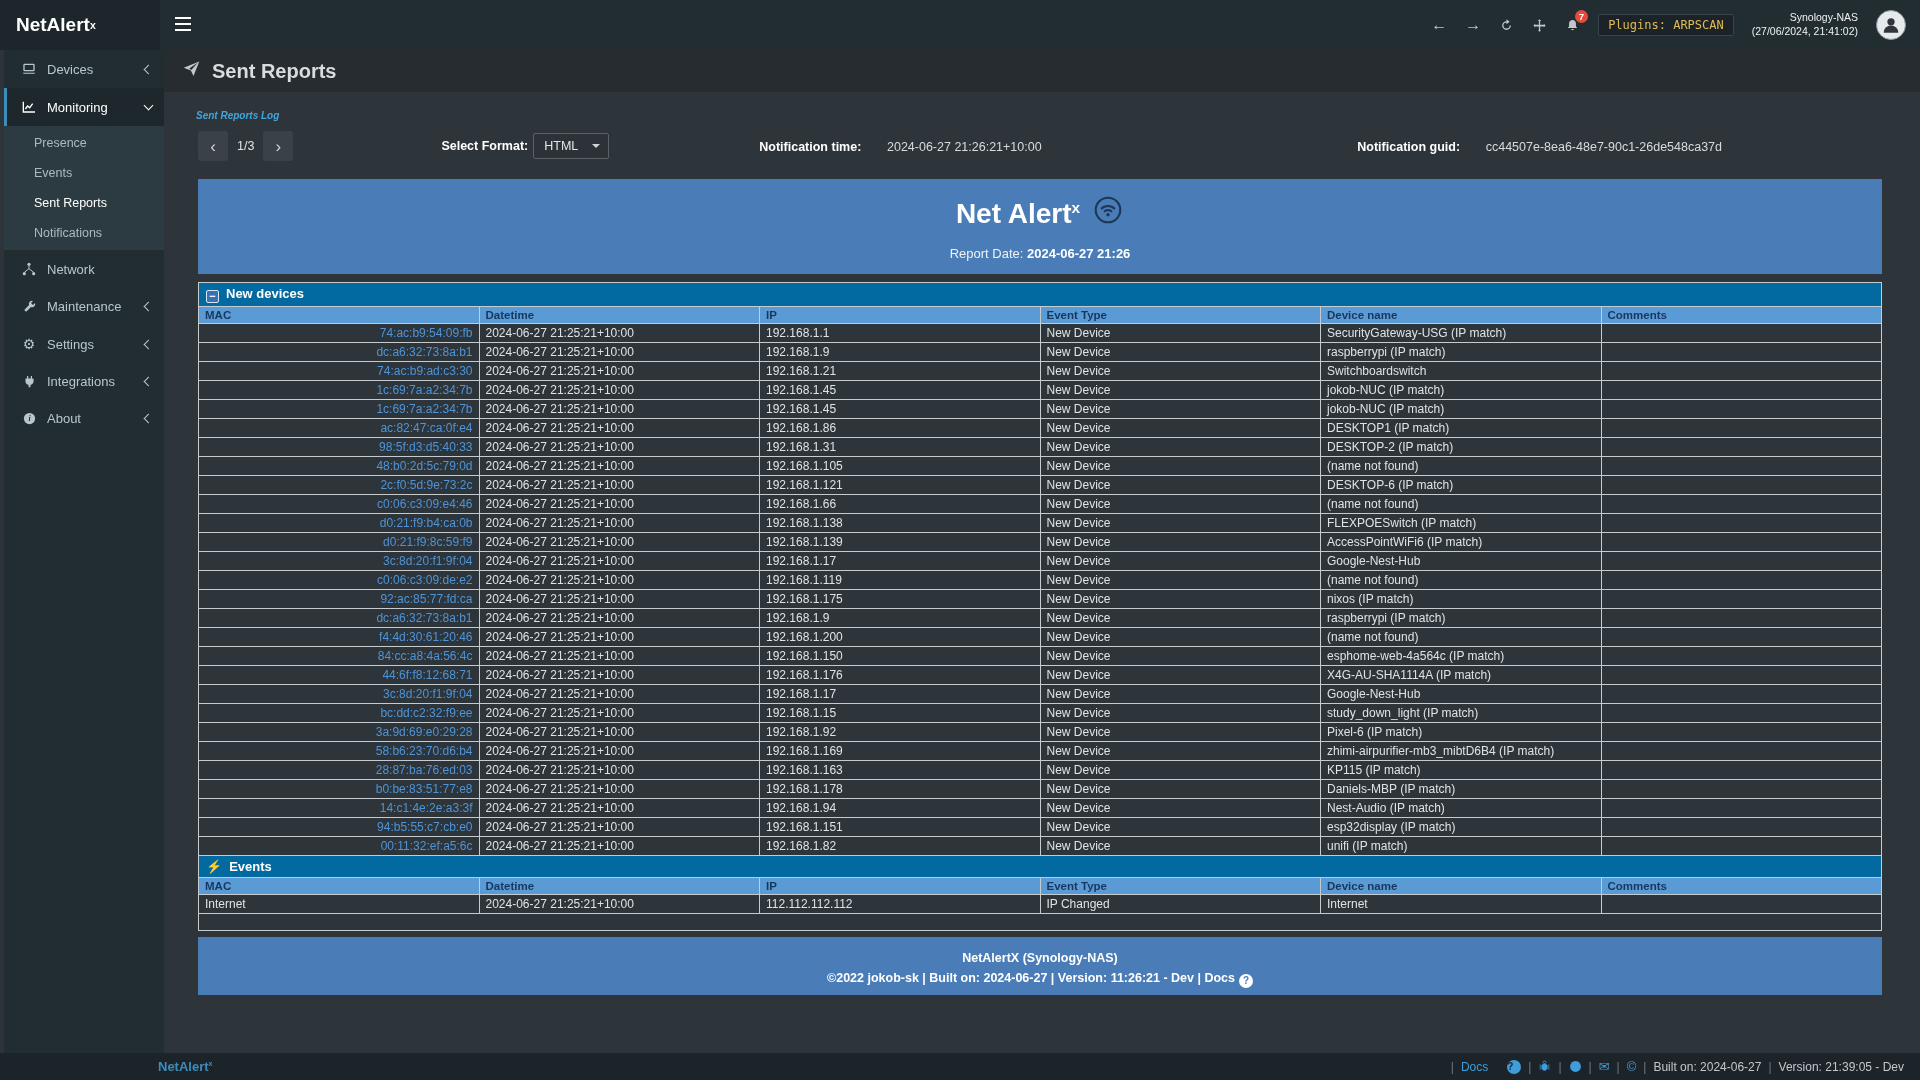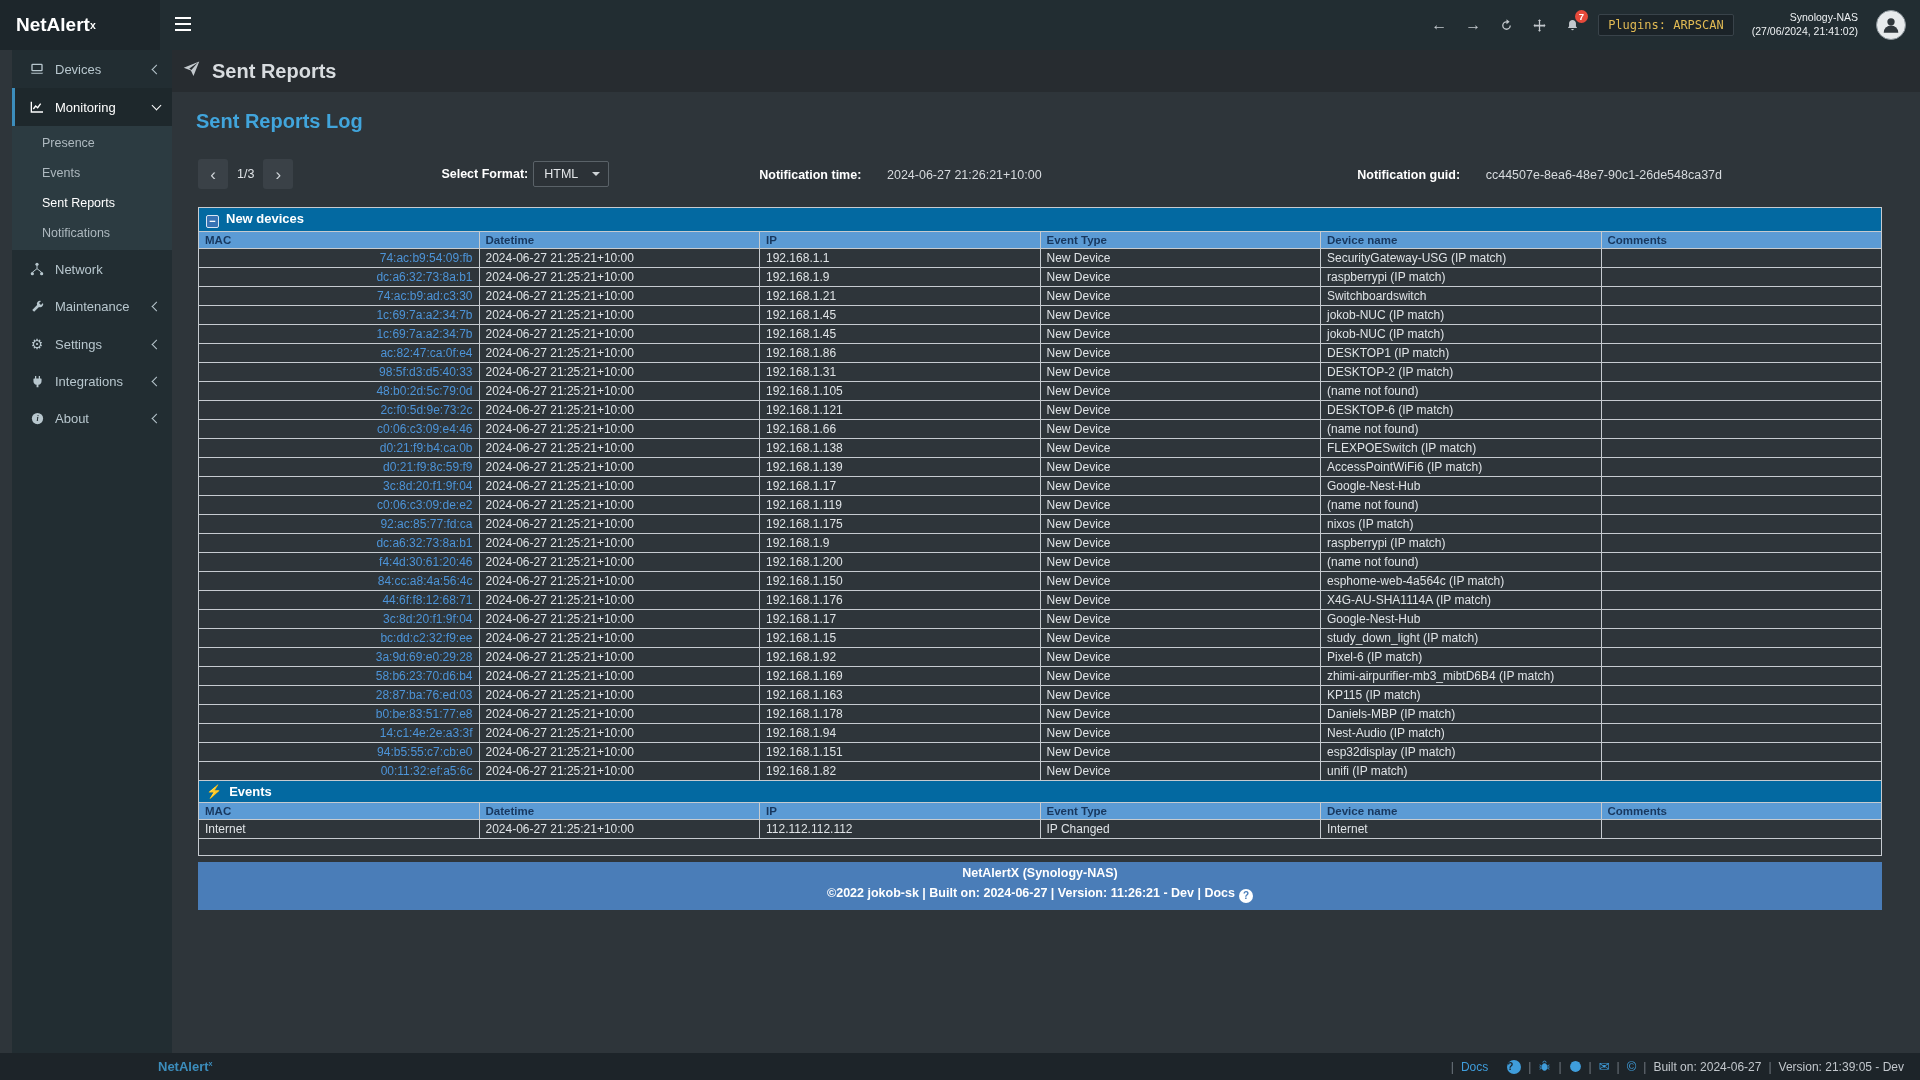--- a/index.html
+++ b/index.html
@@ -40,21 +40,21 @@
   }
   .host-info { text-align: right; font-size: 10.5px; line-height: 1.3; color: #eef1f3; }
   .avatar {
     width: 30px; height: 30px; border-radius: 50%; background: #e7eaec;
     display: flex; align-items: center; justify-content: center; overflow: hidden; cursor: pointer;
     border: 1px solid #8b949a;
   }
 
   
   .sidebar {
-    position: fixed; top: 50px; left: 12px; bottom: 0; width: 160px;
+    position: fixed; top: 50px; left: 4px; bottom: 0; width: 160px;
     background: #222d32; z-index: 40; font-size: 13px;
   }
   .side-item {
     display: flex; align-items: center; gap: 9px; padding: 11px 12px 11px 13px;
     color: #b8c7ce; cursor: pointer; border-left: 3px solid transparent;
   }
   .side-item .ico { width: 18px; display: flex; justify-content: center; color: inherit; font-size: 14px; }
   .side-item.active { background: #1e282c; color: #fff; border-left-color: #3c8dbc; }
   .chev { width: 7px; height: 7px; border-right: 1.5px solid currentColor; border-bottom: 1.5px solid currentColor; margin-left: auto; }
   .chev-left { transform: rotate(135deg); }
@@ -64,21 +64,21 @@
   .sub-item.active { color: #fff; }
 
   
   .content { margin-left: 160px; padding-top: 50px; height: 100%; }
   .content-header {
     background: #272c30; padding: 9px 22px; font-size: 20px; color: #d8dcdf;
     display: flex; align-items: center; gap: 11px; font-weight: bold;
   }
   .content-header svg { color: #c3c9cd; }
   .content-body { padding: 4px 28px 0; }
-  .log-link { color: #41a5dc; font-weight: bold; font-size: 20px; display: inline-block; margin: 14px 8px 24px; cursor: pointer; text-decoration: none; }
+  .log-link { color: #41a5dc; font-weight: bold; font-size: 10px; display: inline-block; margin: 14px 8px 8px; cursor: pointer; text-decoration: none; font-style: italic; }
 
   .controls { display: flex; align-items: center; margin: 2px 10px 18px; }
   .pager { display: flex; align-items: center; gap: 9px; }
   .pager-btn {
     width: 30px; height: 30px; background: #3a4147; color: #cfd4d8; border: none;
     border-radius: 3px; font-size: 17px; line-height: 1; cursor: pointer; display: flex; align-items: center; justify-content: center;
     font-family: "Liberation Sans", sans-serif;
   }
   .page-ind { font-size: 12.5px; color: #dfe3e6; }
   .ctl-label { font-weight: bold; font-size: 12.5px; color: #fff; }
@@ -118,21 +118,21 @@
   tr.col-row th {
     background: #5b9bd5; color: #17375e; text-align: left; font-weight: bold;
     font-size: 11.5px; padding: 2px 6px;
   }
   tr.data-row td { padding: 1.5px 6px; font-size: 12px; line-height: 15px; color: #dfe3e6; white-space: nowrap; overflow: hidden; }
   tr.data-row td.mac { color: #4d94d8; cursor: pointer; text-align: right; }
   tr.empty-row td { height: 17px; }
 
   .report-footer {
     margin-top: 6px; background: #4a7db8; text-align: center; color: #fff;
-    font-weight: bold; font-size: 12.5px; line-height: 1.6; padding: 1px 0 7px;
+    font-weight: bold; font-size: 12.5px; line-height: 1.6; padding: 11px 0 7px;
   }
   .qmark {
     display: inline-block; width: 14px; height: 14px; border-radius: 50%; background: #fff;
     color: #4a7db8; font-size: 10px; line-height: 14px; font-weight: bold; margin-left: 4px; vertical-align: -2px;
   }
 
   
   .pagefooter {
     position: fixed; left: 0; right: 0; bottom: 0; height: 27px; background: #1d2429;
     display: flex; align-items: center; padding: 0 16px 0 158px; font-size: 12px; z-index: 45;
@@ -294,20 +294,37 @@
         <span class="ctl-label">Notification time:</span>
         <span class="ctl-val">2024-06-27 21:26:21+10:00</span>
       </div>
       <div class="guid-group">
         <span class="ctl-label">Notification guid:</span>
         <span class="ctl-val">cc44507e-8ea6-48e7-90c1-26de548ca37d</span>
       </div>
     </div>
 
     <div class="report">
+      <div class="report-header">
+        <div class="report-title">
+          <span><span>Net Alert</span><sup>x</sup></span>
+          <span>
+            <svg width="32" height="32" viewBox="0 0 24 24" fill="none" stroke="currentColor" stroke-width="1.6">
+                <circle cx="12" cy="12" r="9.2"></circle>
+                <path d="M6.8 11.2a7.2 7.2 0 0110.4 0"></path>
+                <path d="M9 13.4a4.2 4.2 0 016 0"></path>
+                <circle cx="12" cy="15.6" r="1.3" fill="currentColor" stroke="none"></circle>
+              </svg>
+          </span>
+        </div>
+        <div class="report-date">
+          <span>Report Date:</span>
+          <b>2024-06-27 21:26</b>
+        </div>
+      </div>
 
       <table class="report-table">
         <tbody id="report-tbody">
             <tr class="sec-row">
               <td colspan="6"><span class="sec-icon minus-square">−</span><span>New devices</span></td>
             </tr>
             <tr class="col-row">
               <th>MAC</th>
               <th>Datetime</th>
               <th>IP</th>

